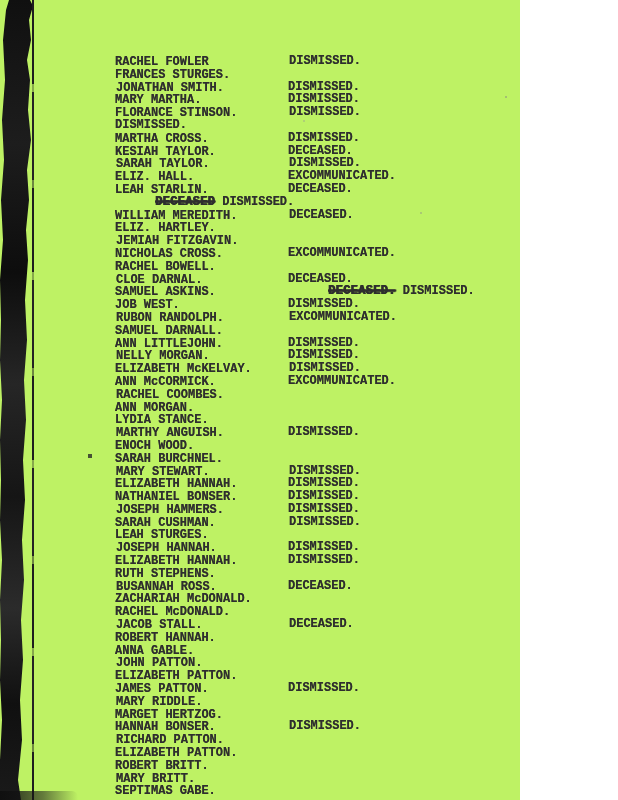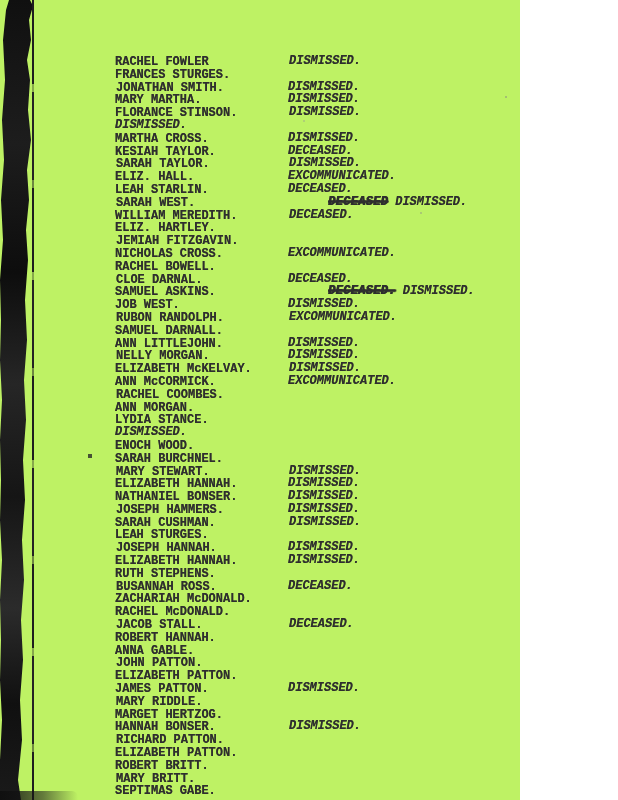--- a/index.html
+++ b/index.html
@@ -77,21 +77,21 @@
   .member-list{
     position:absolute;left:115px;top:56px;width:460px;
   }
   .row{
     display:flex;align-items:baseline;height:12.8px;
     font-size:12px;font-weight:700;line-height:12.8px;
     color:#2e2e2e;white-space:nowrap;
     text-shadow:0 0 .6px rgba(46,46,46,.75);
   }
   .row .name{flex:0 0 173px;}
-  .row .status{transform:translateY(-1.5px);font-style:italic;}
+  .row .status{transform:translateY(-1.5px);}
   .row:nth-child(3n) .name{transform:translateX(1px);}
   .row:nth-child(4n+1) .status{transform:translate(1px,-1.5px);}
   .struck{
     position:relative;display:inline-block;
     text-decoration:line-through;
     -webkit-text-decoration-thickness:2px;
     text-decoration-thickness:2px;
     text-shadow:.7px 0 currentColor,0 .4px rgba(46,46,46,.7);
     letter-spacing:.3px;
     padding-left:40px;
@@ -161,21 +161,20 @@
       <span class="name">ELIZ. HALL.</span>
       <span class="status">EXCOMMUNICATED.</span>
     </div>
 
     <div class="row">
       <span class="name">LEAH STARLIN.</span>
       <span class="status">DECEASED.</span>
     </div>
 
     <div class="row">
-      <span class="name">SARAH WEST.</span>
       <span class="status"><span class="struck">DECEASED</span> DISMISSED.</span>
     </div>
 
     <div class="row">
       <span class="name">WILLIAM MEREDITH.</span>
       <span class="status">DECEASED.</span>
     </div>
 
     <div class="row">
       <span class="name">ELIZ. HARTLEY.</span>
@@ -251,20 +250,21 @@
       <span class="name">ANN MORGAN.</span>
       <span class="status"></span>
     </div>
 
     <div class="row">
       <span class="name">LYDIA STANCE.</span>
       <span class="status"></span>
     </div>
 
     <div class="row">
+      <span class="name">MARTHY ANGUISH.</span>
       <span class="status">DISMISSED.</span>
     </div>
 
     <div class="row">
       <span class="name">ENOCH WOOD.</span>
       <span class="status"></span>
     </div>
 
     <div class="row">
       <span class="name">SARAH BURCHNEL.</span>

